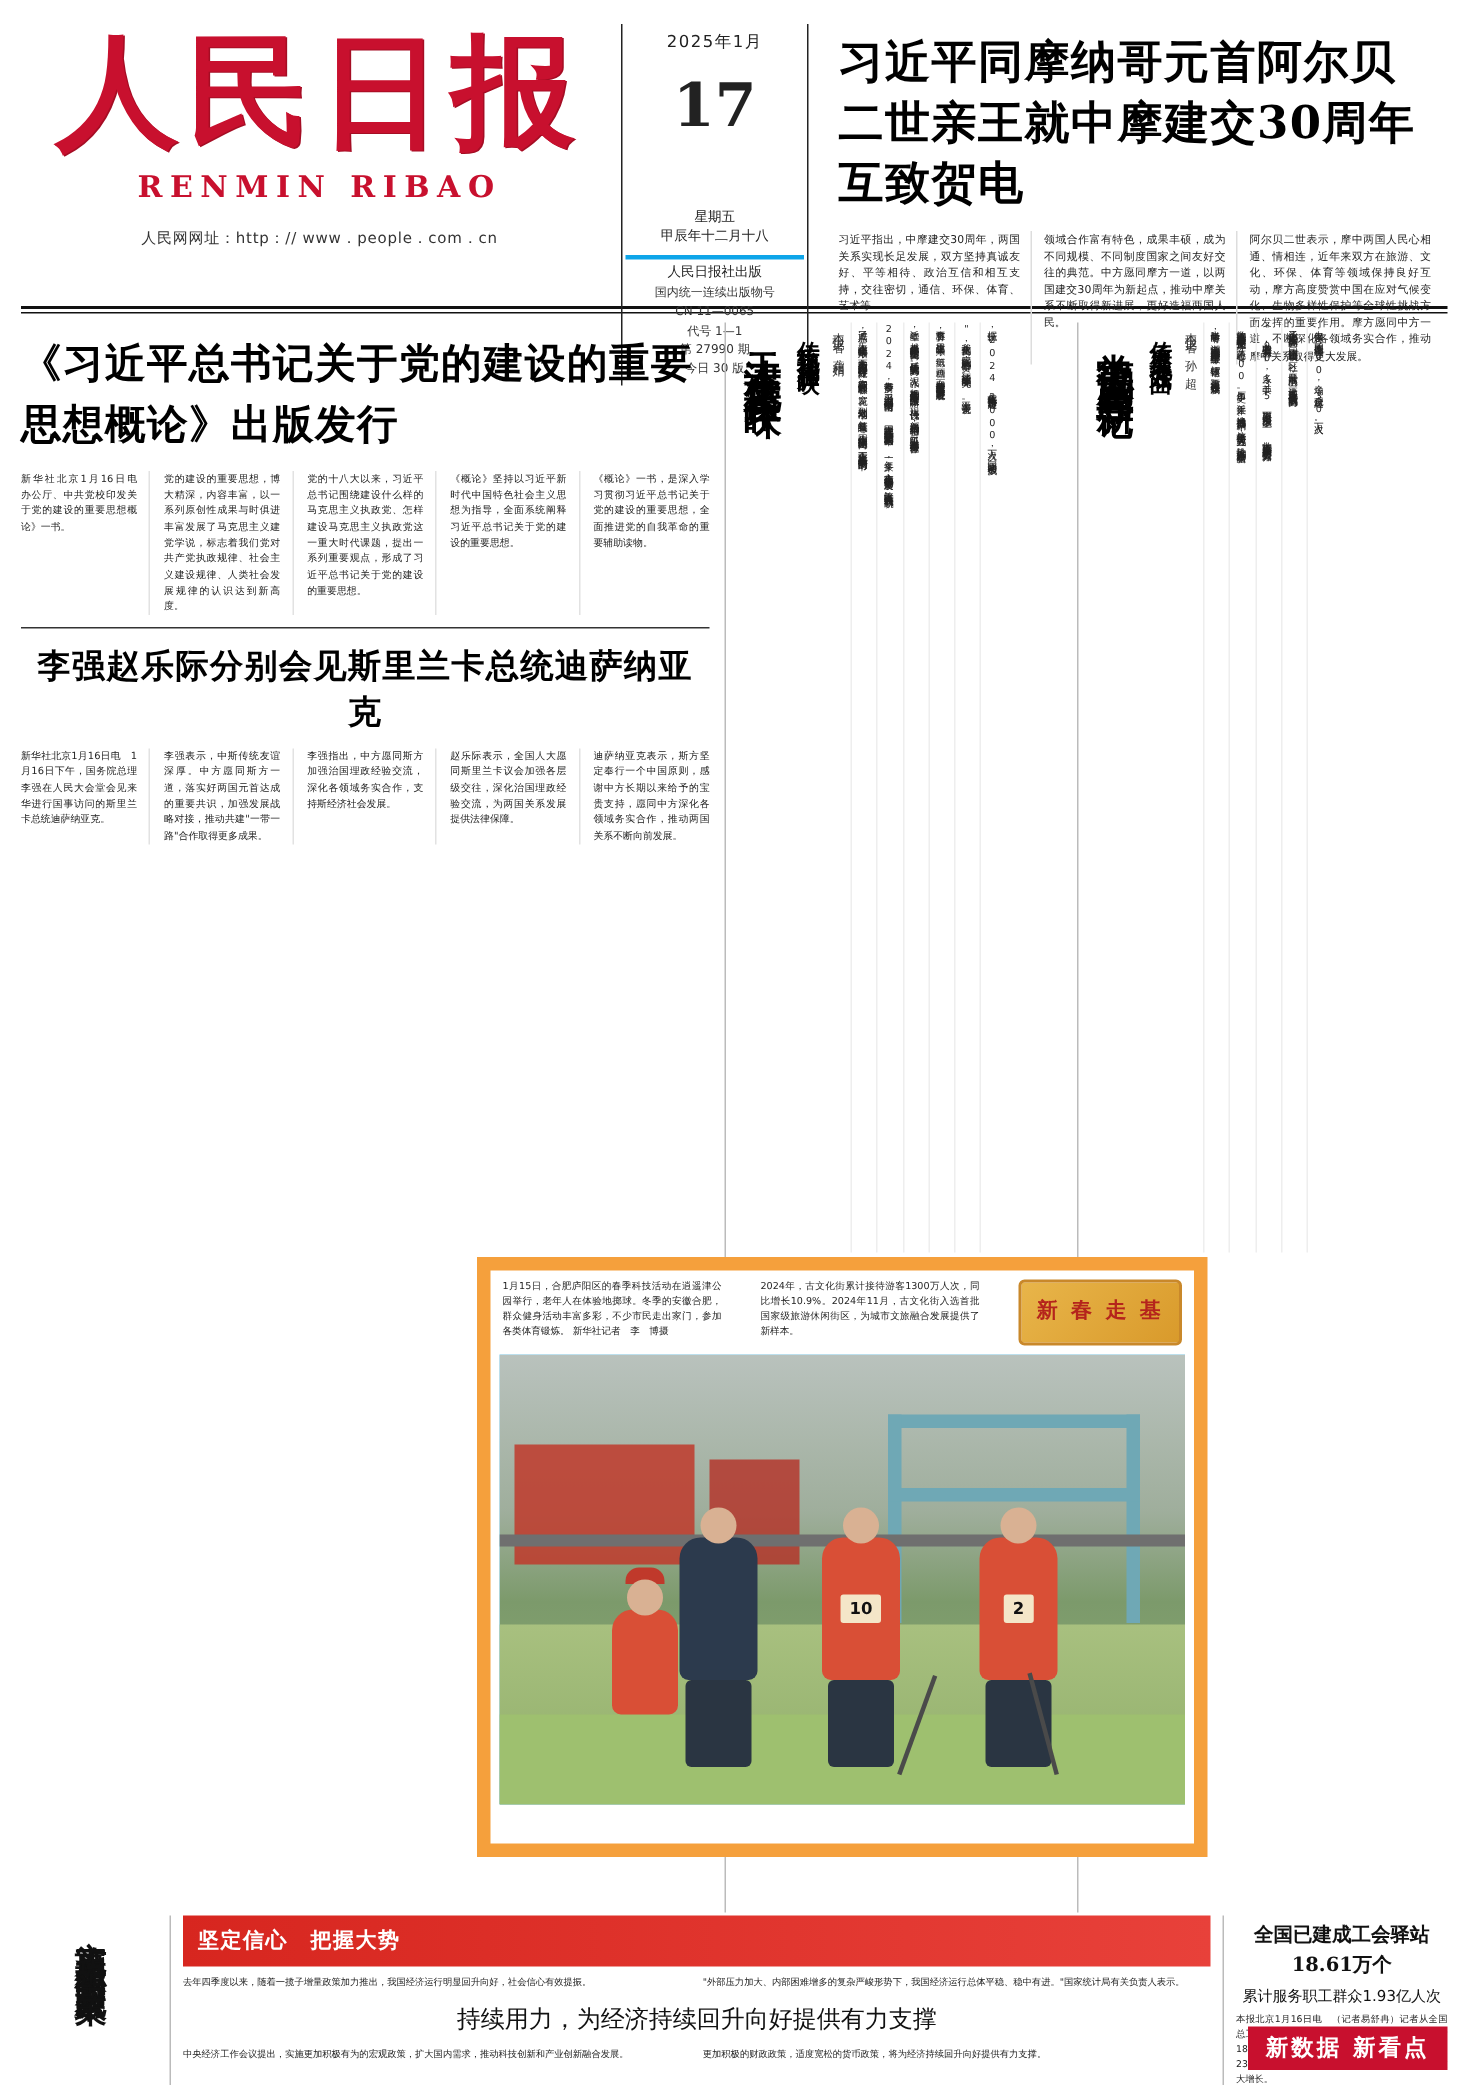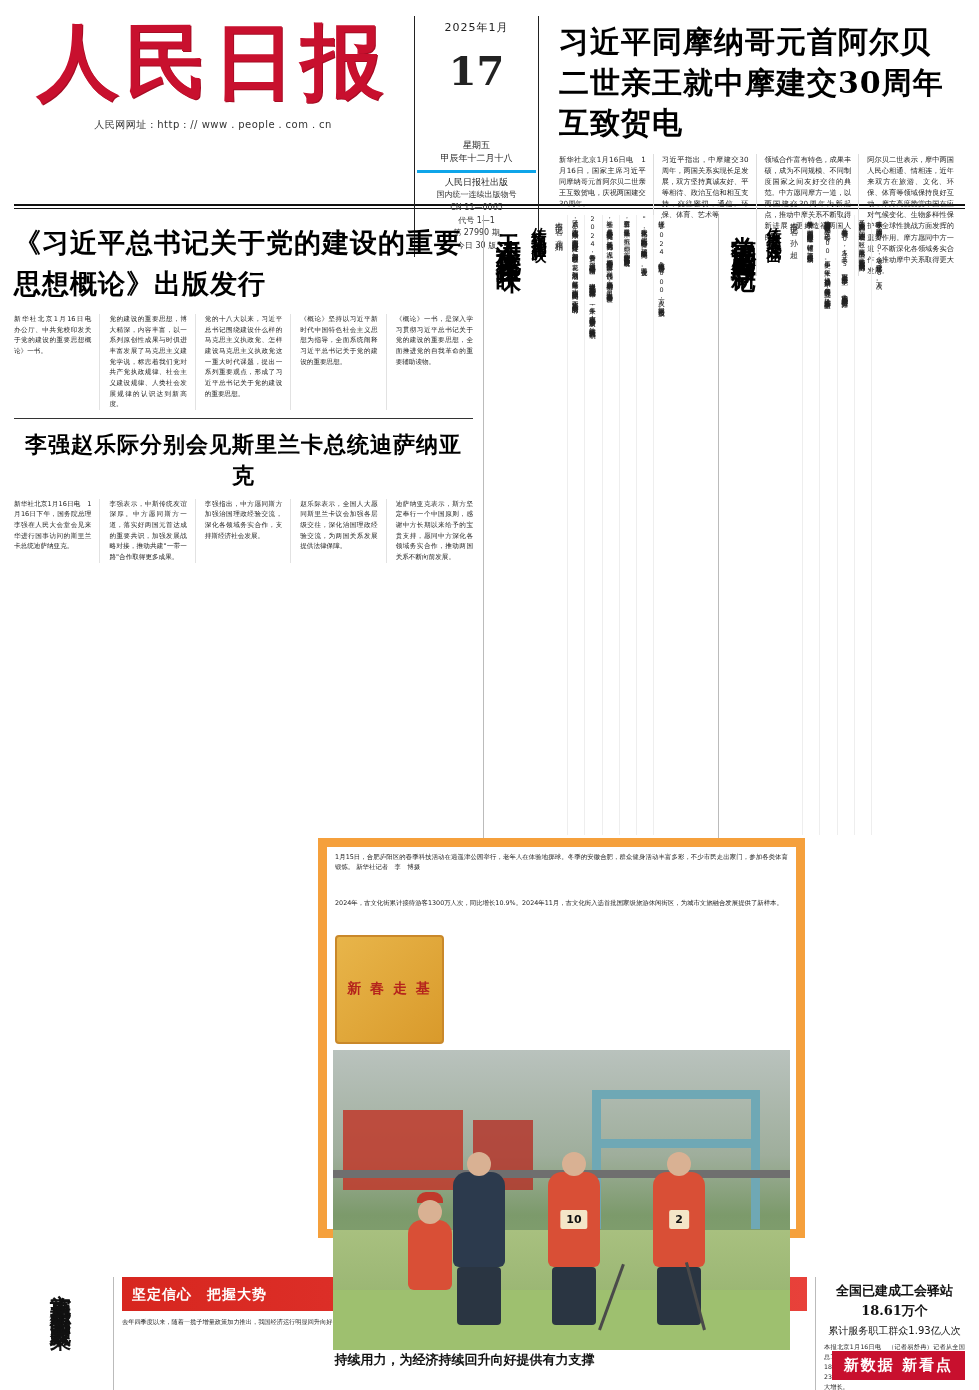--- a/index.html
+++ b/index.html
@@ -92,32 +92,32 @@
     letter-spacing:3px;height:280px;margin:0 auto;}
   .b-mid{flex:1;padding:0 8px;box-sizing:border-box;}
   .b-right{width:150px;flex:0 0 150px;border-left:1px solid #bbb;padding-left:8px;box-sizing:border-box;}
 
   .redbanner{
     background:linear-gradient(90deg,#d7261f,#e8413a);
     color:#fff;font-family:"DejaVu Serif",serif;font-weight:bold;
     font-size:14px;line-height:1.6;padding:6px 10px;letter-spacing:1px;
   }
   .sub-headline{
-    font-family:"DejaVu Serif","Liberation Serif",serif;font-weight:bold;
-    font-size:13px;text-align:center;margin:23px 0;line-height:1.6;
+    font-family:"DejaVu Serif","Liberation Serif",serif;font-weight:normal;
+    font-size:16px;text-align:center;margin:6px 0;line-height:1.6;
   }
   .mini-cols{display:flex;gap:8px;font-size:6.2px;line-height:1.6;text-align:justify;color:#222;}
   .mini-cols .mc{flex:1;}
 
   
   .photo-block{
     position:absolute;left:318px;top:838px;width:487px;height:400px;
     border:9px solid #f5a03c;background:#fff;box-sizing:border-box;
   }
-  .photo-caption{display:flex;padding:6px 8px 4px 8px;font-size:6.4px;line-height:1.55;color:#222;gap:26px;flex-direction:column;}
+  .photo-caption{display:flex;padding:6px 8px 4px 8px;font-size:6.4px;line-height:1.55;color:#222;gap:26px;}
   .photo-caption .pc{flex:1;text-align:justify;}
   .newyear-badge{
     width:105px;flex:0 0 105px;height:40px;
     background:linear-gradient(135deg,#e8b54a,#d99a2b);
     border-radius:4px;color:#b5241c;font-family:"DejaVu Serif",serif;font-weight:bold;
     font-size:14px;display:flex;align-items:center;justify-content:center;letter-spacing:2px;
     border:2px solid #c9882a;
   }
   .photo-img{position:relative;height:300px;margin:2px 6px 6px 6px;overflow:hidden;background:#7dd3fc;}
   
@@ -151,40 +151,40 @@
   .tl-center{text-align:center;}
 </style>
 </head>
 <body>
 
 <div class="page">
 
   <div class="masthead">
     <div class="logo-block">
       <div class="logo-cn">人民日报</div>
+      <div class="logo-en">RENMIN RIBAO</div>
       <div class="logo-url">人民网网址：http：// www．people．com．cn</div>
     </div>
 
     <div class="date-block">
       <div class="date-ym">2025年1月</div>
       <div class="date-day">17</div>
       <div class="date-week">星期五</div>
       <div class="date-lunar">甲辰年十二月十八</div>
       <div class="date-pub">人民日报社出版</div>
       <div class="date-small">国内统一连续出版物号</div>
       <div class="date-small">CN 11—0065</div>
       <div class="date-small">代号 1—1</div>
       <div class="date-small">第 27990 期</div>
       <div class="date-small">今日 30 版</div>
     </div>
 
     <div class="headline-block">
       <div class="hl-main">习近平同摩纳哥元首阿尔贝二世亲王就中摩建交30周年互致贺电</div>
       <div class="hl-cols">
-        <div class="c">新华社北京1月16日电　1月16日，国家主席习近平同摩纳哥元首阿尔贝二世亲王互致贺电，庆祝两国建交30周年。</div>
         <div class="c">习近平指出，中摩建交30周年，两国关系实现长足发展，双方坚持真诚友好、平等相待、政治互信和相互支持，交往密切，通信、环保、体育、艺术等</div>
         <div class="c">领域合作富有特色，成果丰硕，成为不同规模、不同制度国家之间友好交往的典范。中方愿同摩方一道，以两国建交30周年为新起点，推动中摩关系不断取得新进展，更好造福两国人民。</div>
         <div class="c">阿尔贝二世表示，摩中两国人民心相通、情相连，近年来双方在旅游、文化、环保、体育等领域保持良好互动，摩方高度赞赏中国在应对气候变化、生物多样性保护等全球性挑战方面发挥的重要作用。摩方愿同中方一道，不断深化各领域务实合作，推动摩中关系取得更大发展。</div>
       </div>
     </div>
   </div>
 
   <div class="rule-thick"></div>
   <div class="rule-thin"></div>
 

